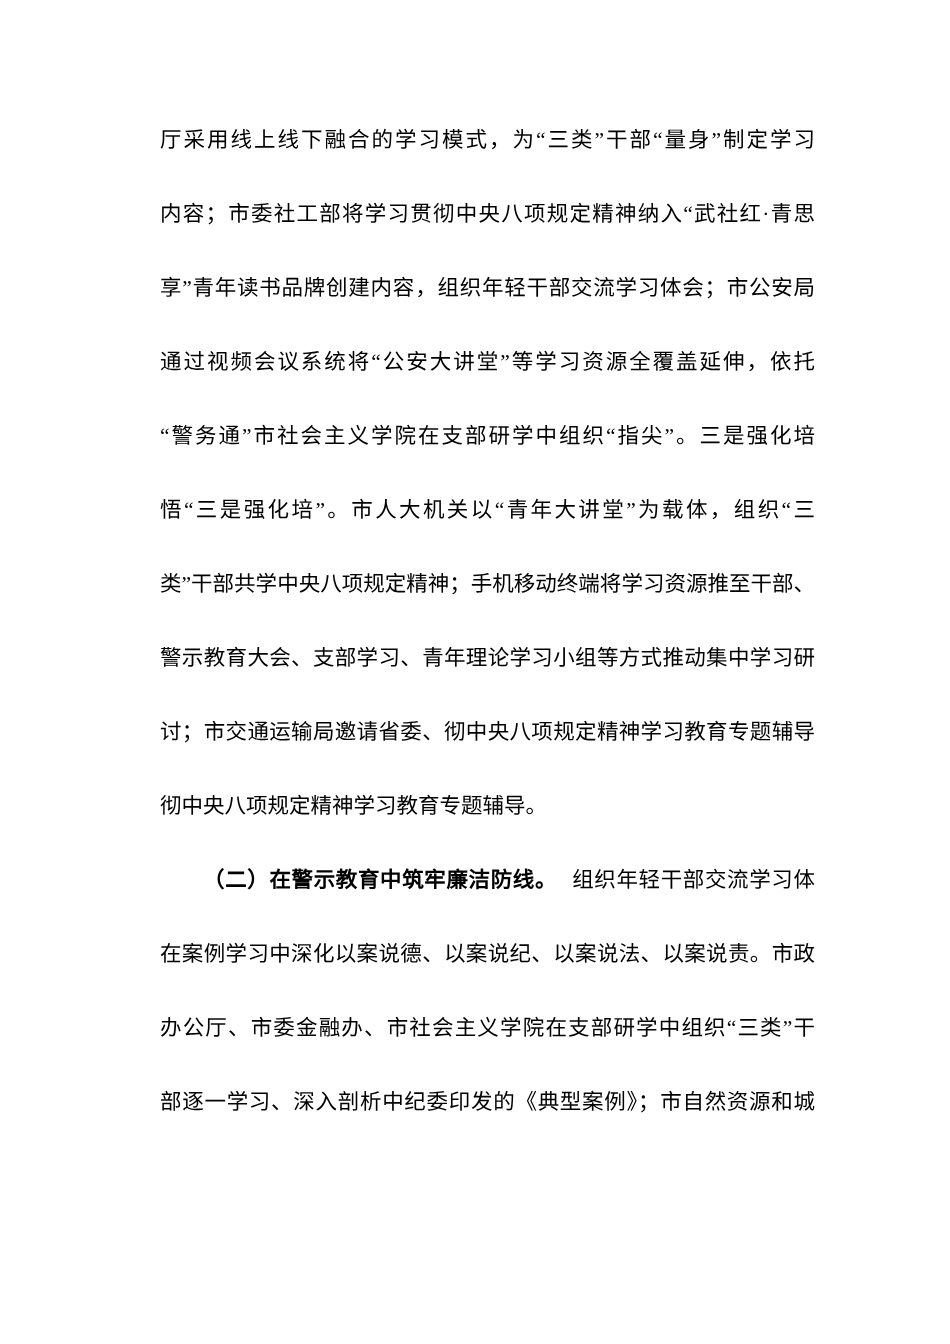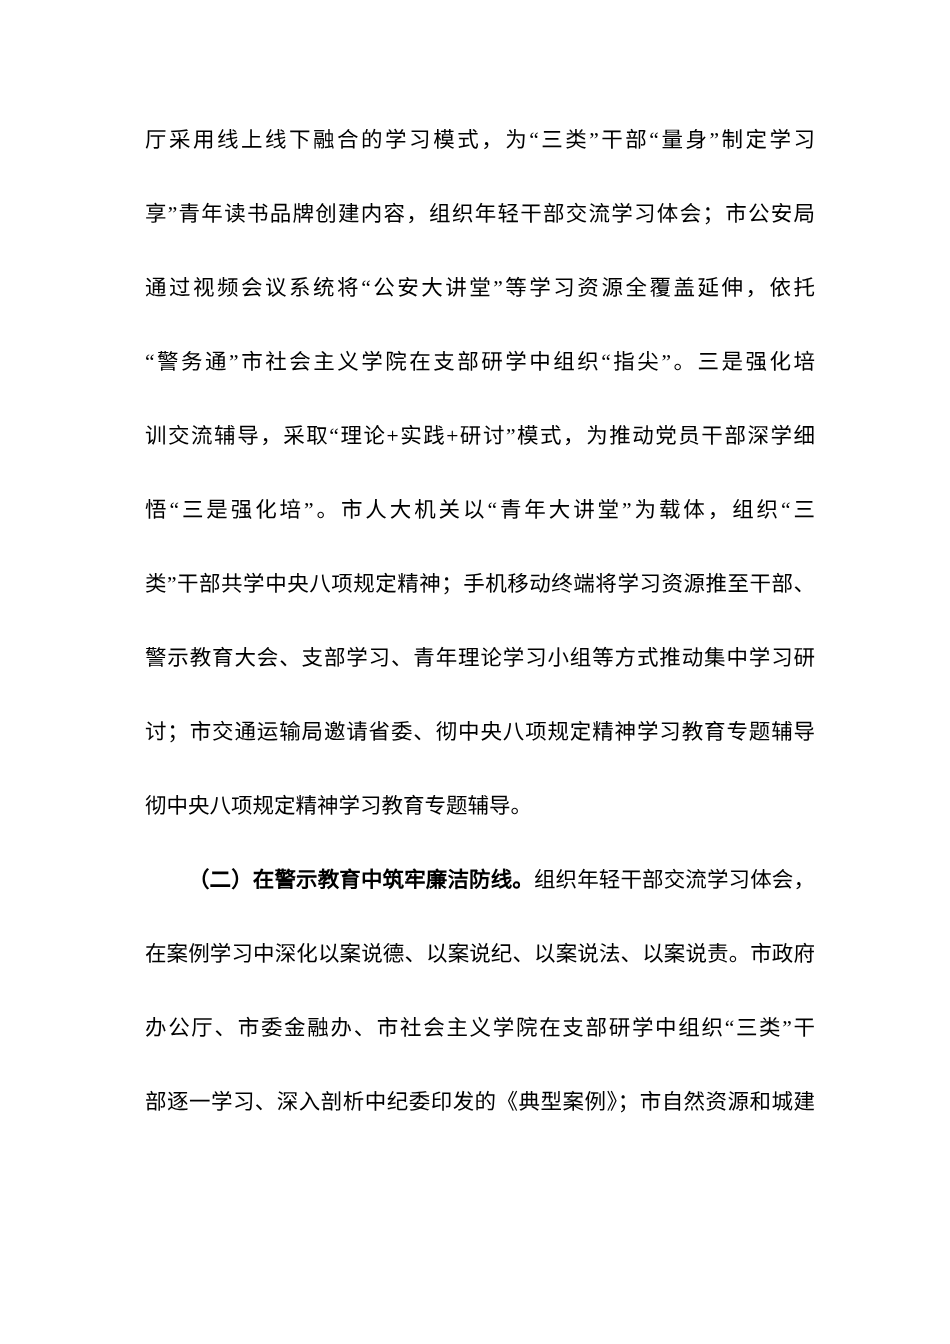--- a/index.html
+++ b/index.html
@@ -35,34 +35,34 @@
     text-justify: inter-ideograph;
     overflow: hidden;
   }
   .line.no-justify {
     text-align: left;
     text-align-last: left;
   }
   .line.first-indent {
     text-indent: 43px;
   }
-  .seg { font-weight: normal; }
+  .seg { font-weight: normal; margin-left: 15px; }
   .seg.bold { font-weight: bold; }
 </style>
 </head>
 <body>
 
 <div class="page">
   <div class="content">
       <div class="paragraph">
         <div class="line"><span class="seg">厅采用线上线下融合的学习模式，为“三类”干部“量身”制定学习</span></div>
+        <div class="line"><span class="seg">内容；市委社工部将学习贯彻中央八项规定精神纳入“武社红·青思</span></div>
         <div class="line"><span class="seg">享”青年读书品牌创建内容，组织年轻干部交流学习体会；市公安局</span></div>
         <div class="line"><span class="seg">通过视频会议系统将“公安大讲堂”等学习资源全覆盖延伸，依托</span></div>
         <div class="line"><span class="seg">“警务通”市社会主义学院在支部研学中组织“指尖”。三是强化培</span></div>
-        <div class="line"><span class="seg">训交流辅导，采取“理论+实践+研讨”模式，为推动党员干部深学细</span></div>
         <div class="line"><span class="seg">悟“三是强化培”。市人大机关以“青年大讲堂”为载体，组织“三</span></div>
         <div class="line"><span class="seg">类”干部共学中央八项规定精神；手机移动终端将学习资源推至干部、</span></div>
         <div class="line"><span class="seg">警示教育大会、支部学习、青年理论学习小组等方式推动集中学习研</span></div>
         <div class="line"><span class="seg">讨；市交通运输局邀请省委、彻中央八项规定精神学习教育专题辅导</span></div>
         <div class="line no-justify"><span class="seg">彻中央八项规定精神学习教育专题辅导。</span></div>
       </div>
       <div class="paragraph">
         <div class="line first-indent"><span class="seg bold">（二）在警示教育中筑牢廉洁防线。</span><span class="seg">组织年轻干部交流学习体会，</span></div>
         <div class="line"><span class="seg">在案例学习中深化以案说德、以案说纪、以案说法、以案说责。市政府</span></div>
         <div class="line"><span class="seg">办公厅、市委金融办、市社会主义学院在支部研学中组织“三类”干</span></div>

